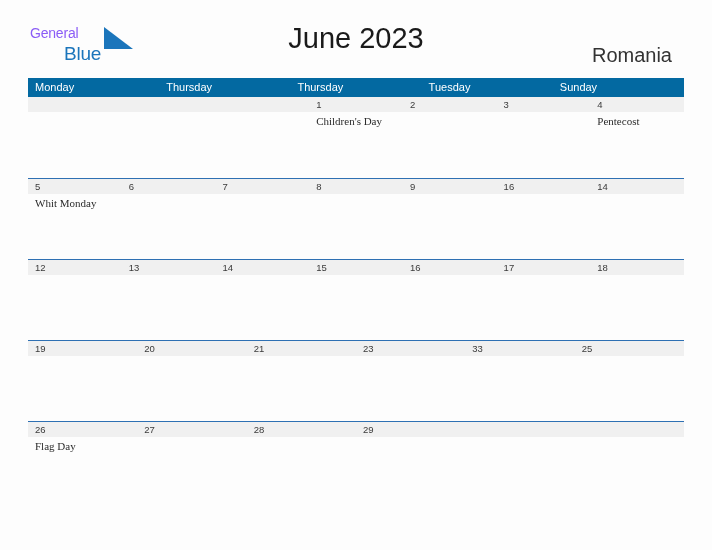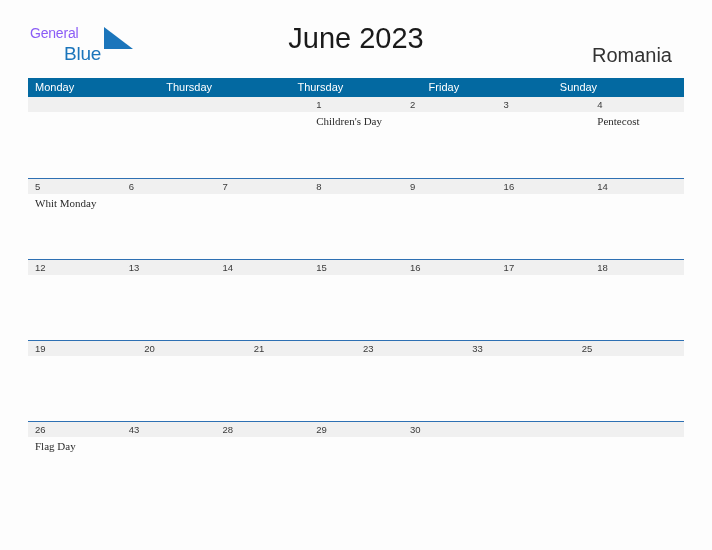--- a/index.html
+++ b/index.html
@@ -188,21 +188,21 @@
     <div class="country">Romania</div>
 
   </div>
 
   <div class="calendar">
 
     <div class="weekday-header">
       <div class="weekday-cell">Monday</div>
       <div class="weekday-cell">Thursday</div>
       <div class="weekday-cell">Thursday</div>
-      <div class="weekday-cell">Friday</div>
+      <div class="weekday-cell">Tuesday</div>
       <div class="weekday-cell">Sunday</div>
     </div>
 
     <div id="weeks-container">
         <div class="week-row first">
           <div class="day-cell empty">
             <div class="day-number-strip"></div>
           </div>
           <div class="day-cell empty">
             <div class="day-number-strip"></div>
@@ -299,31 +299,28 @@
           </div>
         </div>
         <div class="week-row">
           <div class="day-cell">
             <div class="day-number-strip">26</div>
             <div class="events">
               <div class="event">Flag Day</div>
             </div>
           </div>
           <div class="day-cell">
-            <div class="day-number-strip">43</div>
+            <div class="day-number-strip">27</div>
           </div>
           <div class="day-cell">
             <div class="day-number-strip">28</div>
           </div>
           <div class="day-cell">
             <div class="day-number-strip">29</div>
           </div>
-          <div class="day-cell">
-            <div class="day-number-strip">30</div>
-          </div>
           <div class="day-cell empty">
             <div class="day-number-strip"></div>
           </div>
           <div class="day-cell empty">
             <div class="day-number-strip"></div>
           </div>
         </div>
       </div>
 
   </div>

